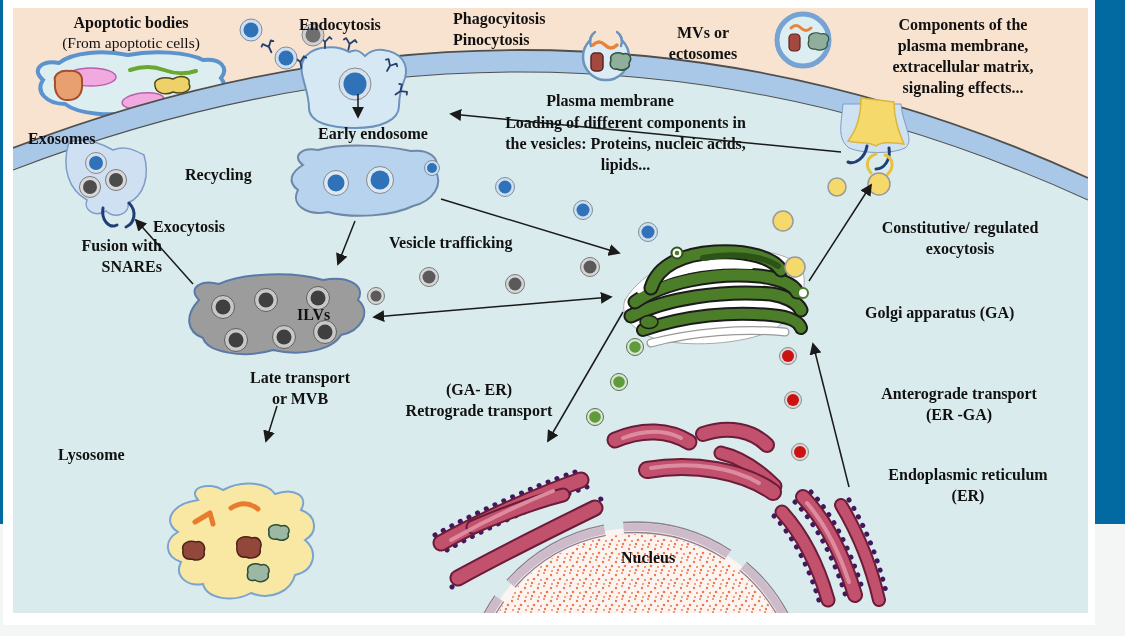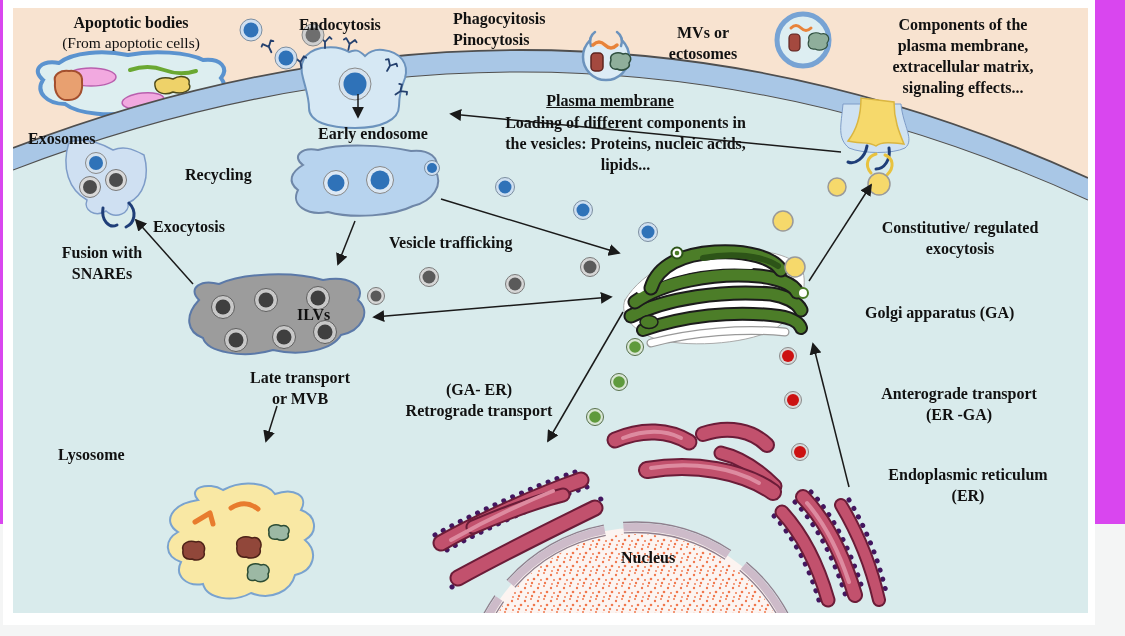--- a/index.html
+++ b/index.html
@@ -1,17 +1,17 @@
 <!DOCTYPE html>
 <html><head>
 <meta charset="utf-8">
 <style>
   html,body{margin:0;padding:0;}
   body{width:1125px;height:636px;background:#f4f5f5;font-family:"Liberation Serif",serif;overflow:hidden;}
-  #page{position:relative;width:1125px;height:524px;background:#d946ef;}
+  #page{position:relative;width:1125px;height:524px;background:#0369a1;}
   #card{position:absolute;left:3px;top:0;width:1092px;height:625px;background:#ffffff;}
   #diagram{position:absolute;left:10px;top:8px;width:1075px;height:605px;background:#f8e3d0;}
   #scene{position:absolute;left:0;top:0;}
   .lbl{position:absolute;font-family:"Liberation Serif",serif;font-weight:700;font-size:16px;color:#111;line-height:1.32;white-space:nowrap;}
   .lbl .sub{font-weight:400;font-size:15.5px;display:block;}
   .center{text-align:center;white-space:normal;}
   .center span{display:block;white-space:nowrap;}
 </style>
 </head>
 <body>
@@ -294,30 +294,30 @@
       <div class="lbl center" style="left:630px;top:14px;width:120px;">
         <span>MVs or</span>
         <span>ectosomes</span>
       </div>
       <div class="lbl center" style="left:845px;top:6px;width:210px;">
         <span>Components of the</span>
         <span>plasma membrane,</span>
         <span>extracellular matrix,</span>
         <span>signaling effects...</span>
       </div>
-      <div class="lbl center" style="left:517px;top:82px;width:160px;text-decoration:underline;">Plasma membrane</div>
+      <div class="lbl center" style="left:517px;top:82px;width:160px;">Plasma membrane</div>
       <div class="lbl center" style="left:450px;top:104px;width:325px;text-align:center;">
         <span>Loading of different components in</span>
         <span>the vesicles: Proteins, nucleic acids,</span>
         <span>lipids...</span>
       </div>
       <div class="lbl center" style="left:285px;top:115px;width:150px;">Early endosome</div>
       <div class="lbl" style="left:172px;top:156px;">Recycling</div>
       <div class="lbl" style="left:140px;top:208px;">Exocytosis</div>
-      <div class="lbl center" style="left:29px;top:234px;width:120px;">
+      <div class="lbl center" style="left:29px;top:227px;width:120px;text-align:right;">
         <span>Fusion with</span>
         <span>SNAREs</span>
       </div>
       <div class="lbl" style="left:376px;top:224px;">Vesicle trafficking</div>
       <div class="lbl center" style="left:837px;top:209px;width:220px;">
         <span>Constitutive/ regulated</span>
         <span>exocytosis</span>
       </div>
       <div class="lbl" style="left:284px;top:296px;">ILVs</div>
       <div class="lbl" style="left:852px;top:294px;">Golgi apparatus (GA)</div>

